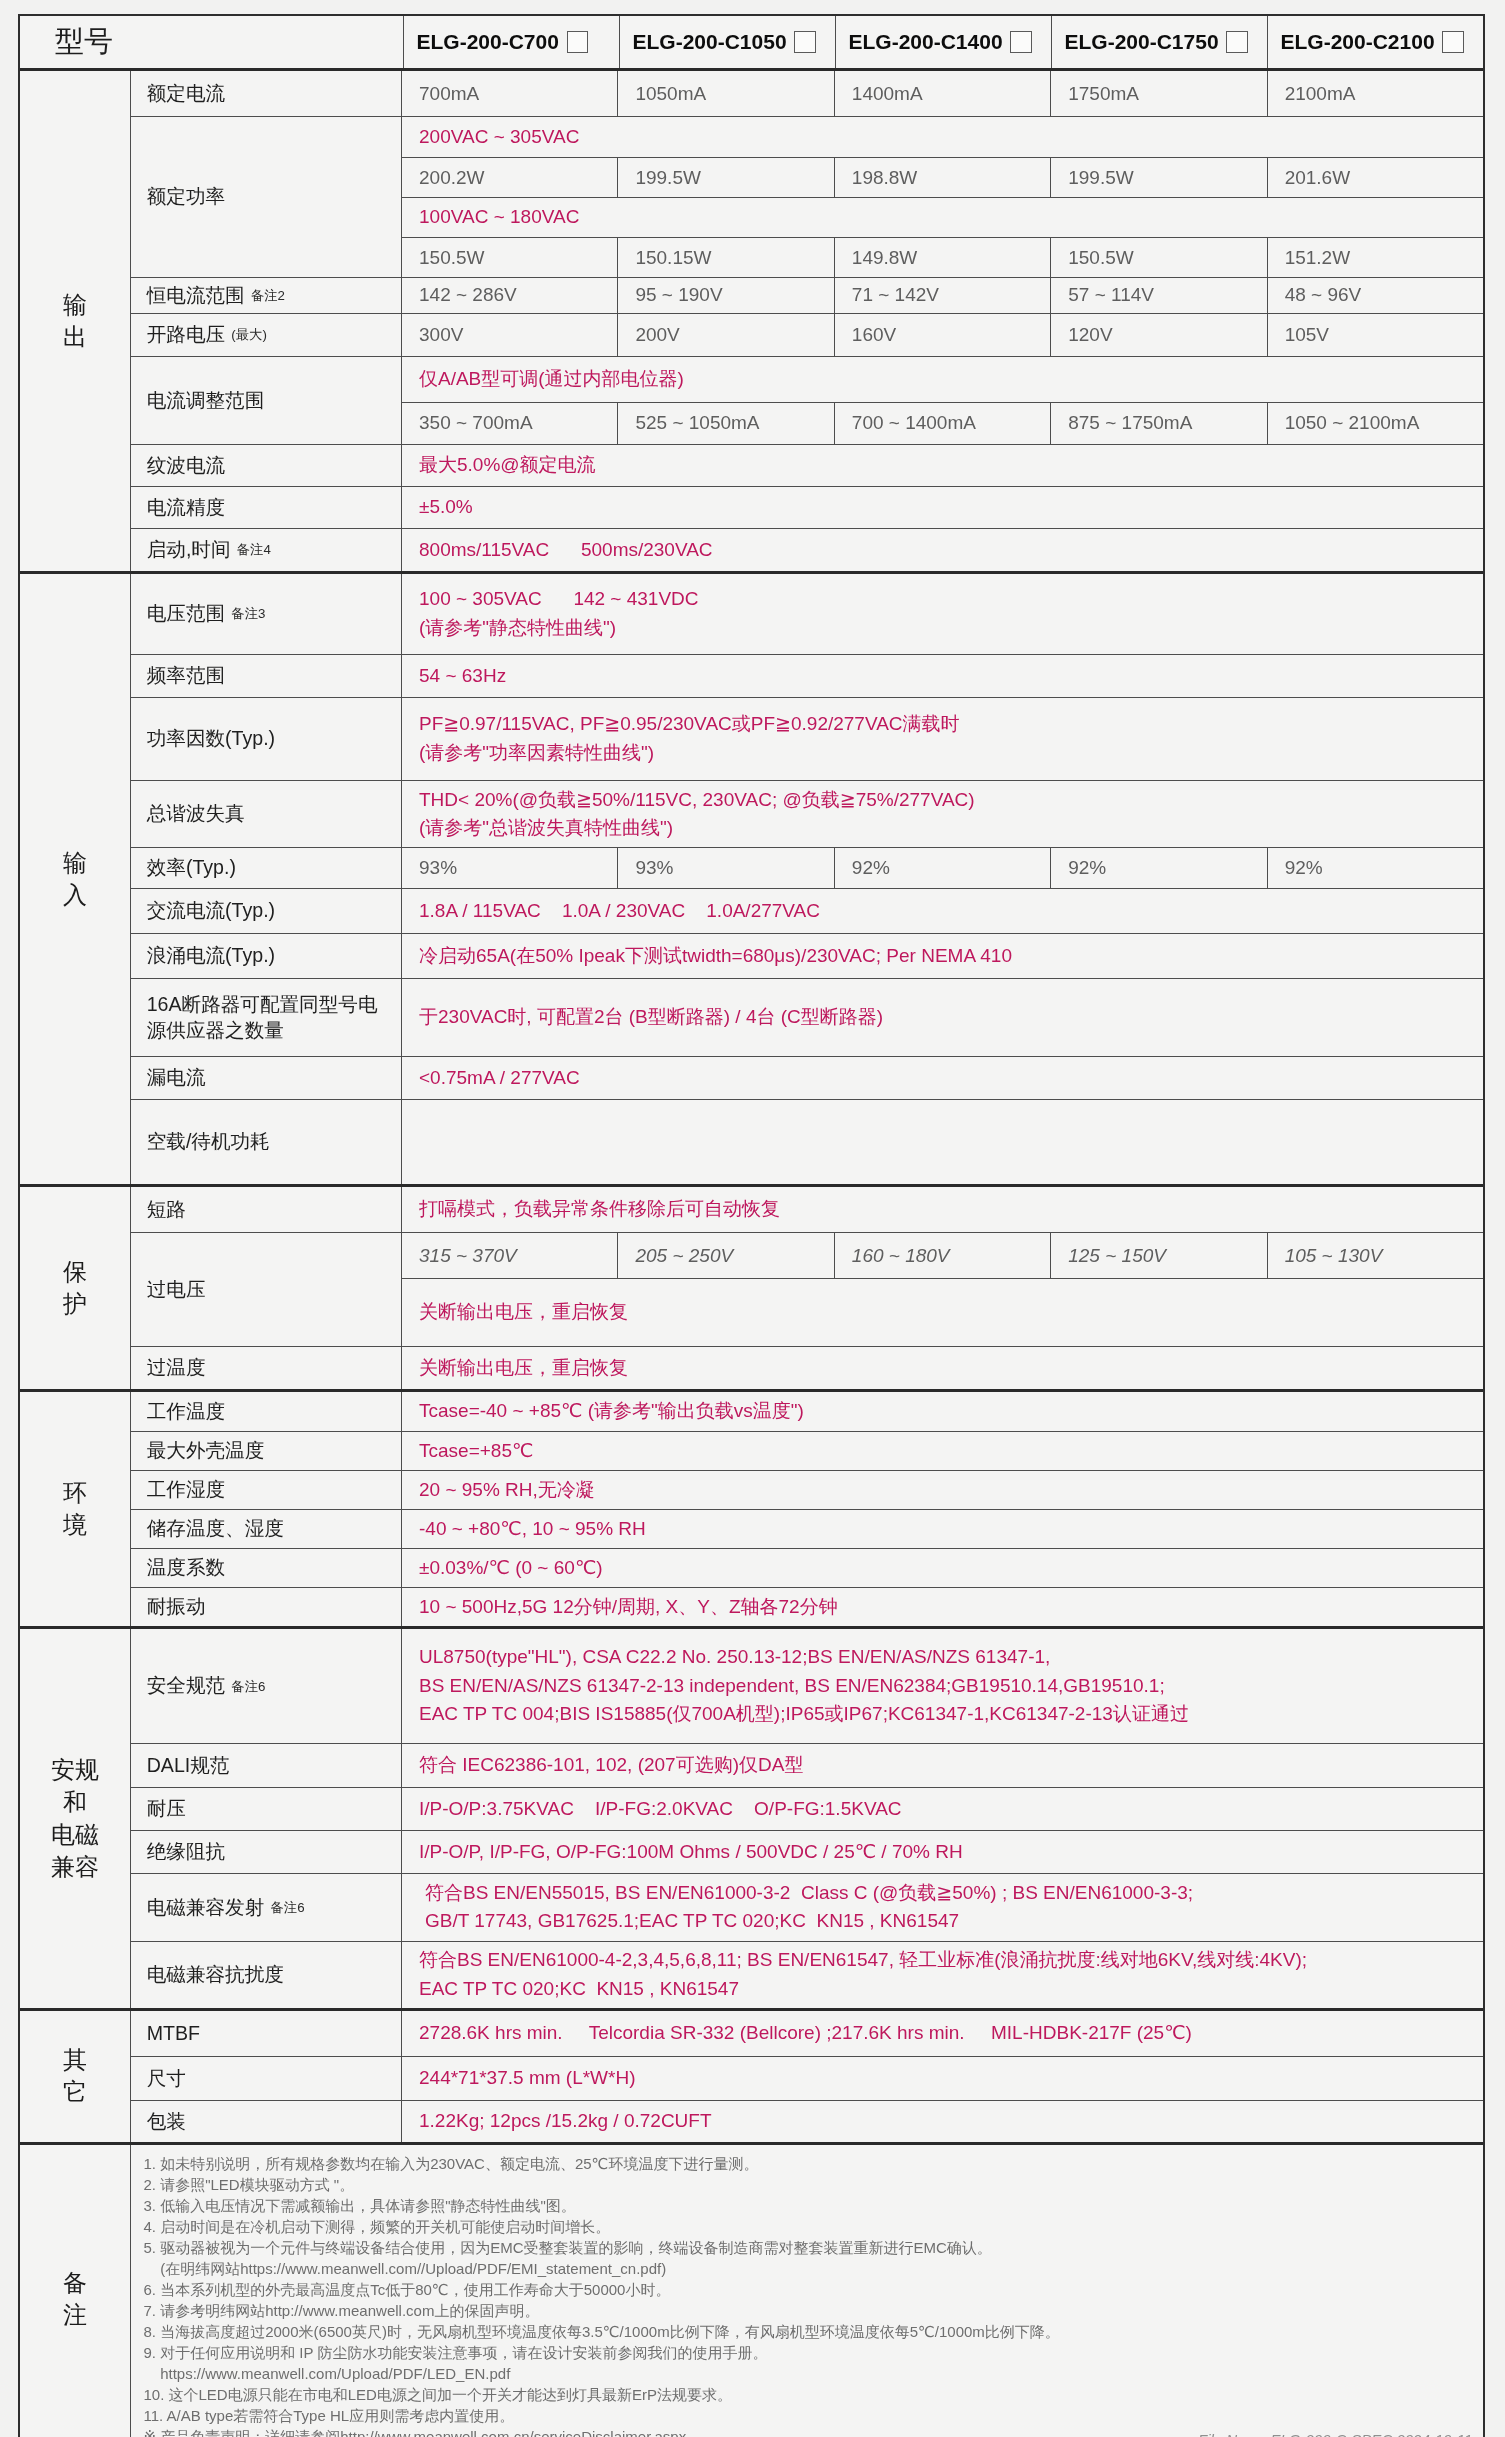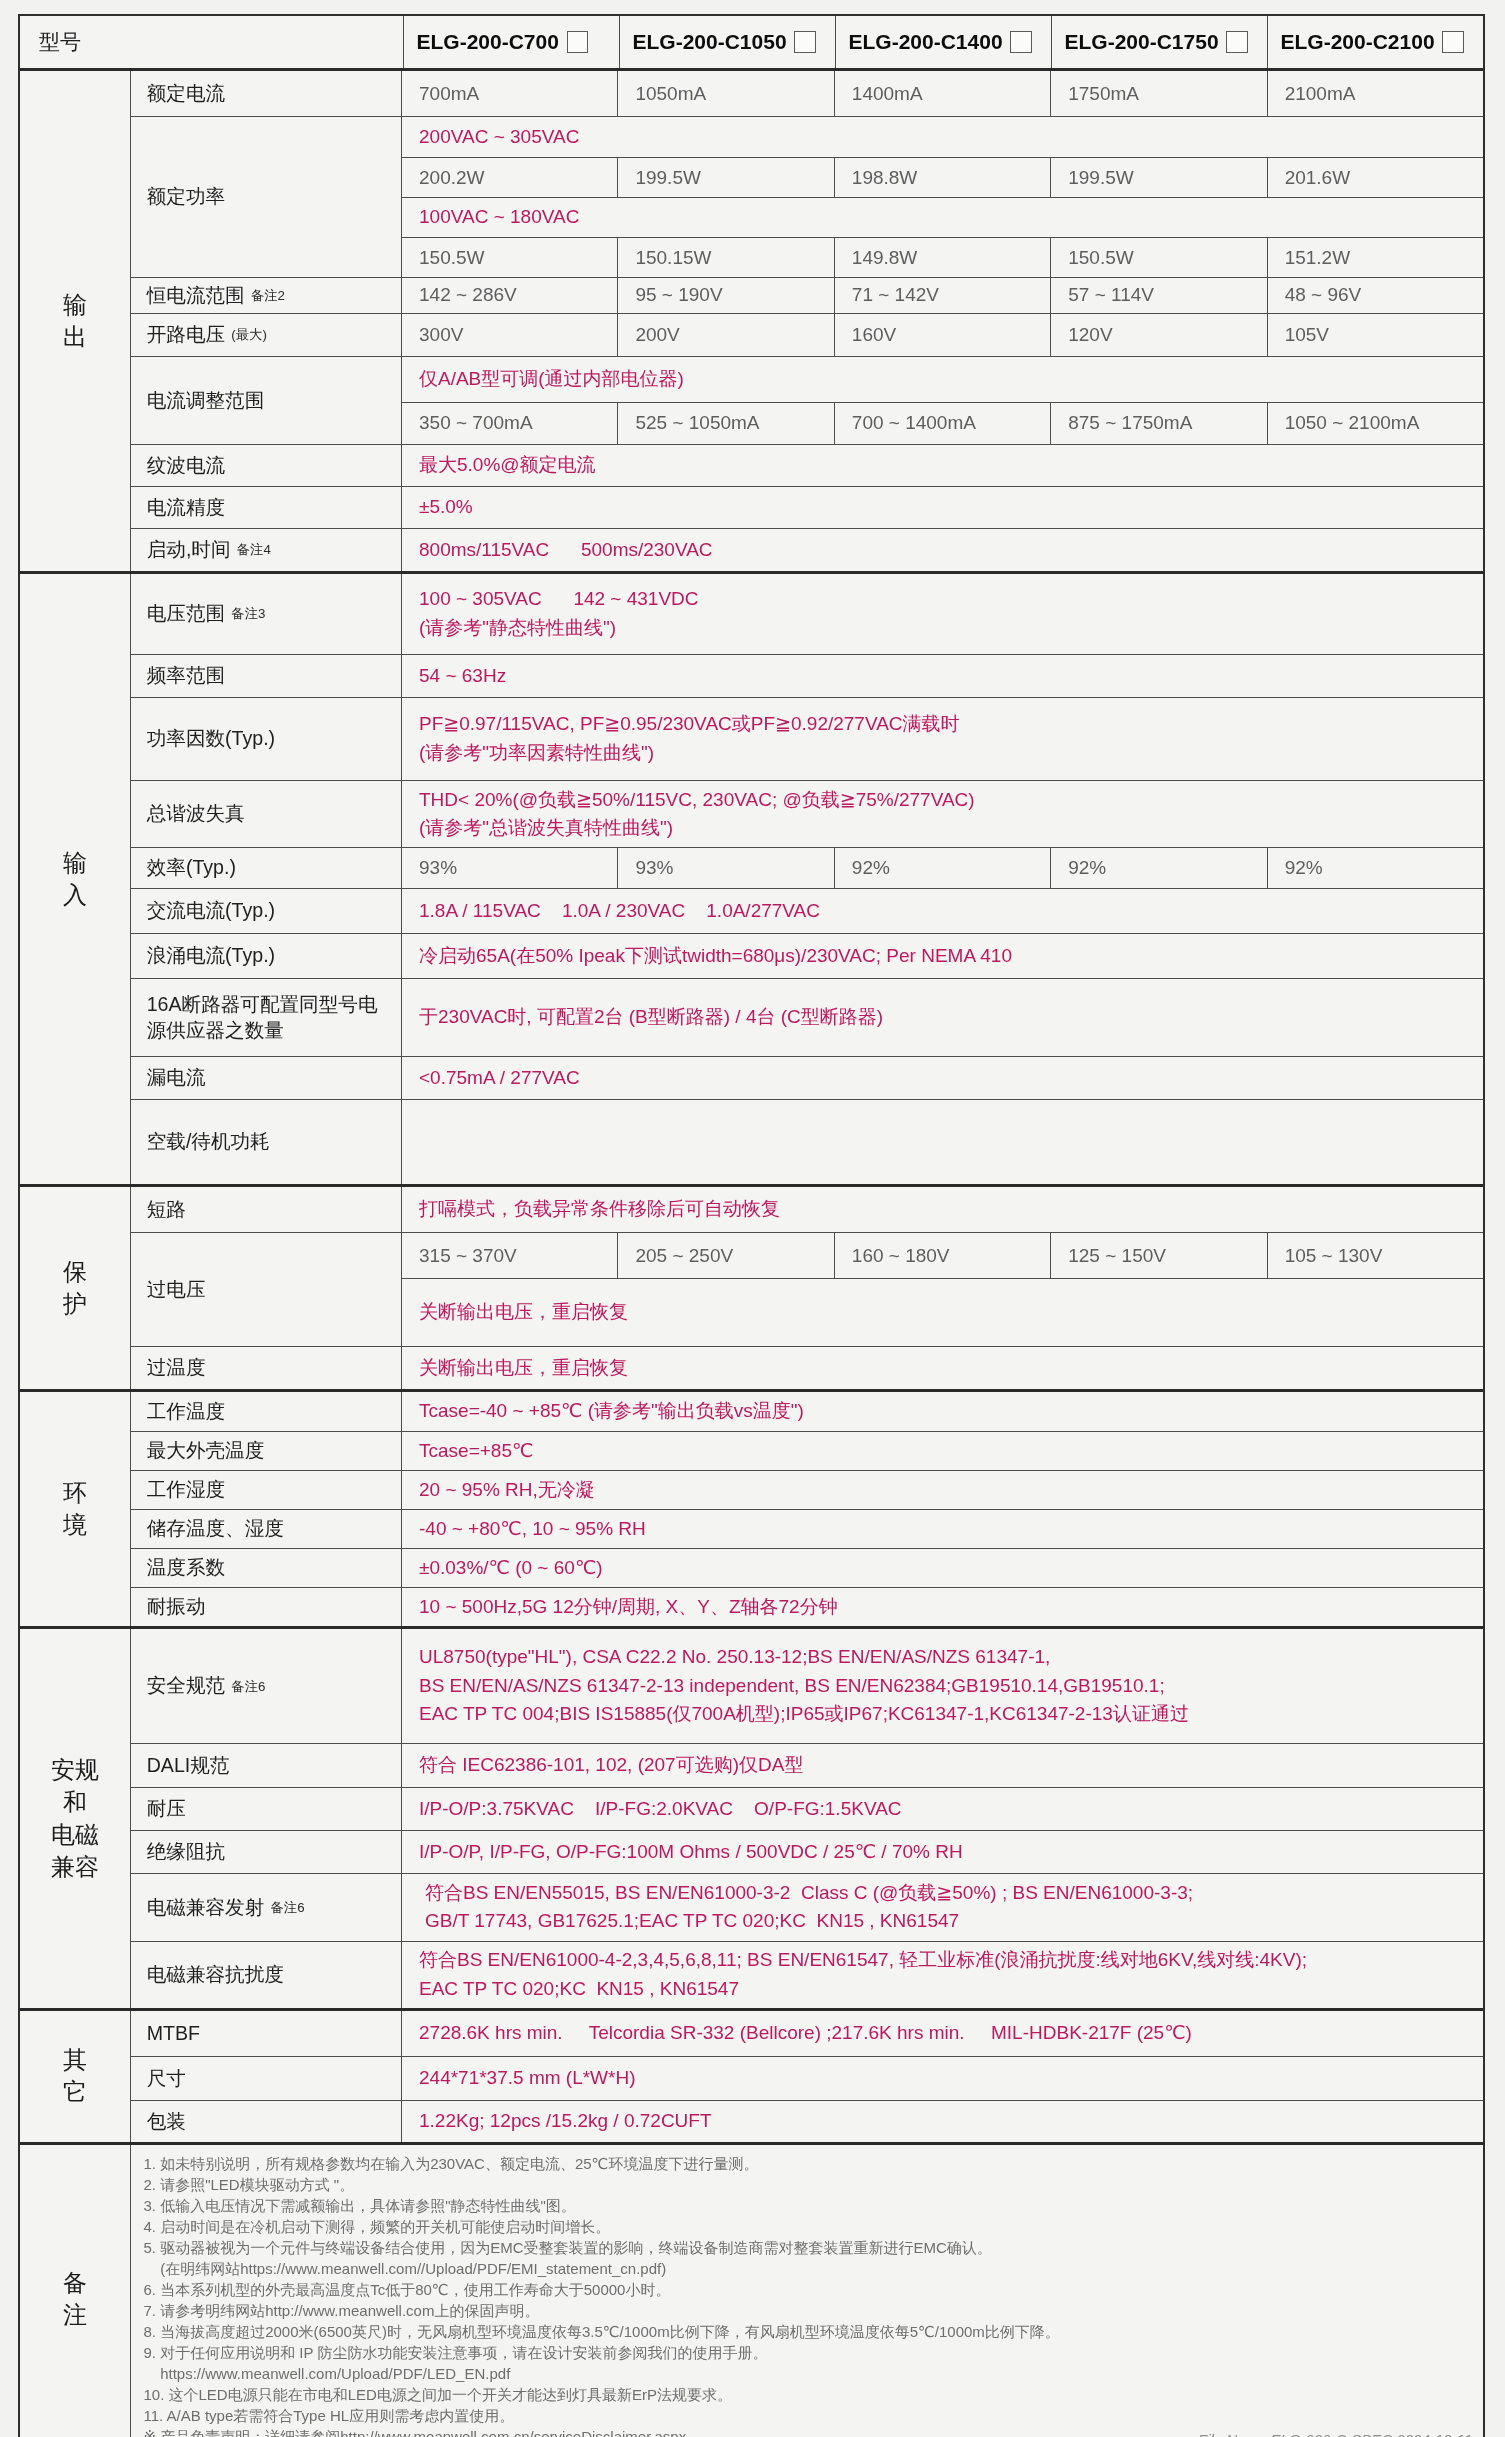--- a/index.html
+++ b/index.html
@@ -1,21 +1,21 @@
 <!DOCTYPE html>
 <html style="font-size:12.5px"><head>
 <meta charset="utf-8">
 <style>
   html,body{margin:0;padding:0;}
   body{background:#e9e9e8;font-family:"Liberation Sans","DejaVu Sans",sans-serif;}
   .page{position:relative;width:1505px;height:2438px;background:#f2f2f1;overflow:hidden;}
   .table{position:absolute;left:18px;top:14px;width:1467px;border:2.4px solid #2e2e2e;background:#f4f4f3;box-sizing:border-box;display:flex;flex-direction:column;}
   
   .header-row{display:flex;min-height:55px;border-bottom:3.1px solid #2a2a2a;box-sizing:border-box;}
-  .model-label-cell{width:383px;flex:0 0 383px;display:flex;align-items:center;padding-left:19px;box-sizing:border-box;font-size:21px;color:#1e1e1e;}
+  .model-label-cell{width:383px;flex:0 0 383px;display:flex;align-items:center;padding-left:35px;box-sizing:border-box;font-size:29px;color:#1e1e1e;}
   .model-cell{flex:1;display:flex;align-items:center;padding-left:12.5px;box-sizing:border-box;border-left:1.6px solid #4d4d4d;font-weight:bold;font-size:21px;color:#0d0d0d;white-space:nowrap;}
   .mbox{display:inline-block;width:19.6px;height:19.6px;border:1.6px solid #5a5a5a;background:#fbfbfa;margin-left:7.8px;flex:0 0 auto;}
   
   .section{display:flex;border-top:3.1px solid #2a2a2a;box-sizing:border-box;}
   .section.first{border-top:none;}
   .cat{flex:0 0 111px;width:111px;display:flex;align-items:center;justify-content:center;text-align:center;font-size:24px;line-height:1.35;color:#1c1c1c;border-right:1.6px solid #4d4d4d;box-sizing:border-box;white-space:pre-line;}
   .sec-rows{flex:1;display:flex;flex-direction:column;min-width:0;}
   .r{display:flex;border-top:1.6px solid #4d4d4d;box-sizing:border-box;}
   .r.first{border-top:none;}
   .lbl{flex:0 0 271px;width:271px;display:flex;align-items:center;padding:4.7px 7.8px 4.7px 15.7px;box-sizing:border-box;border-right:1.6px solid #4d4d4d;font-size:19.6px;color:#1f1f1f;line-height:1.3;flex-wrap:wrap;align-content:center;}
@@ -277,21 +277,21 @@
               </div>
               <div class="vals">
                 <div class="spanv">打嗝模式，负载异常条件移除后可自动恢复</div>
               </div>
             </div>
             <div class="r" style="min-height: 114px;">
               <div class="lbl">
                 <span>过电压</span>
               </div>
               <div class="vals col">
-                <div class="subr first" style="min-height: 45px;">
+                <div class="subr first" style="min-height: 45px; font-style: italic;">
                   <div class="vcell">315 ~ 370V</div>
                   <div class="vcell">205 ~ 250V</div>
                   <div class="vcell">160 ~ 180V</div>
                   <div class="vcell">125 ~ 150V</div>
                   <div class="vcell">105 ~ 130V</div>
                 </div>
                 <div class="subr" style="min-height: 68px;">
                   <div class="spanv">关断输出电压，重启恢复</div>
                 </div>
               </div>

